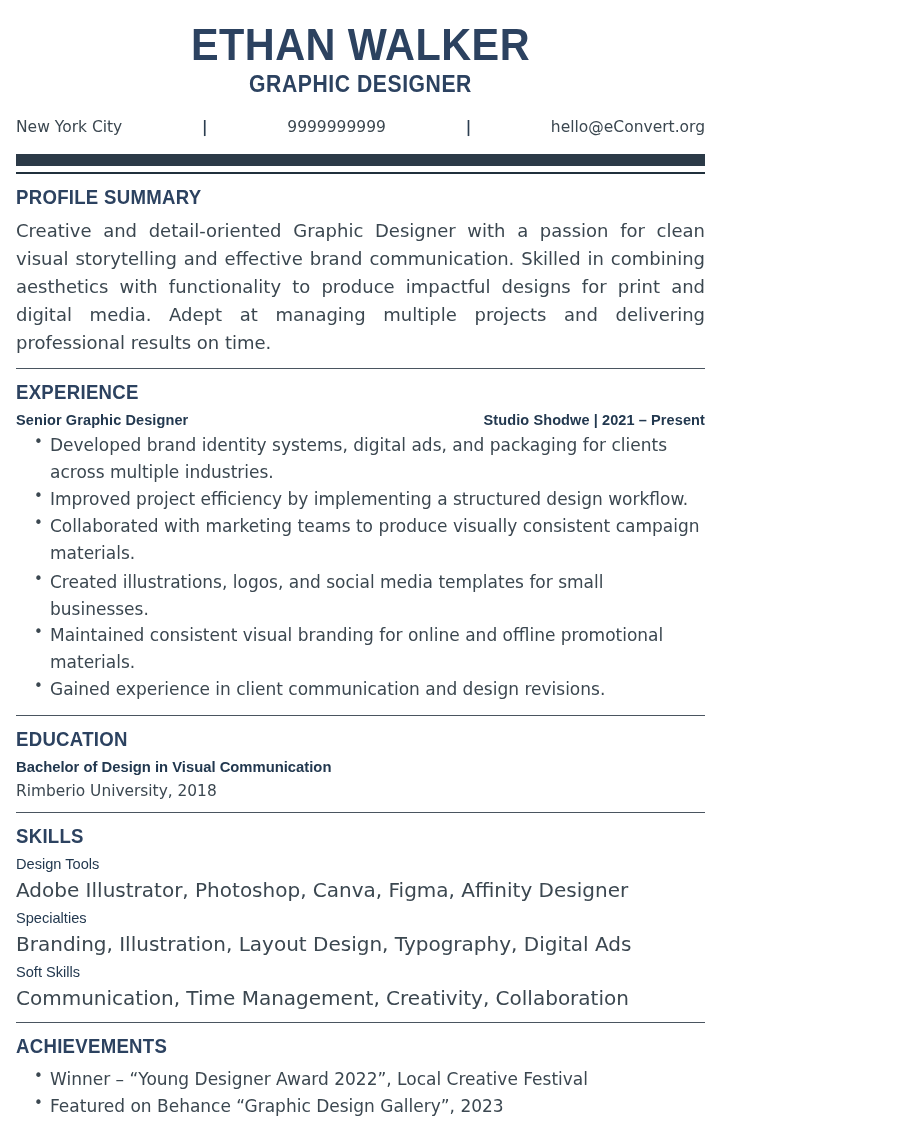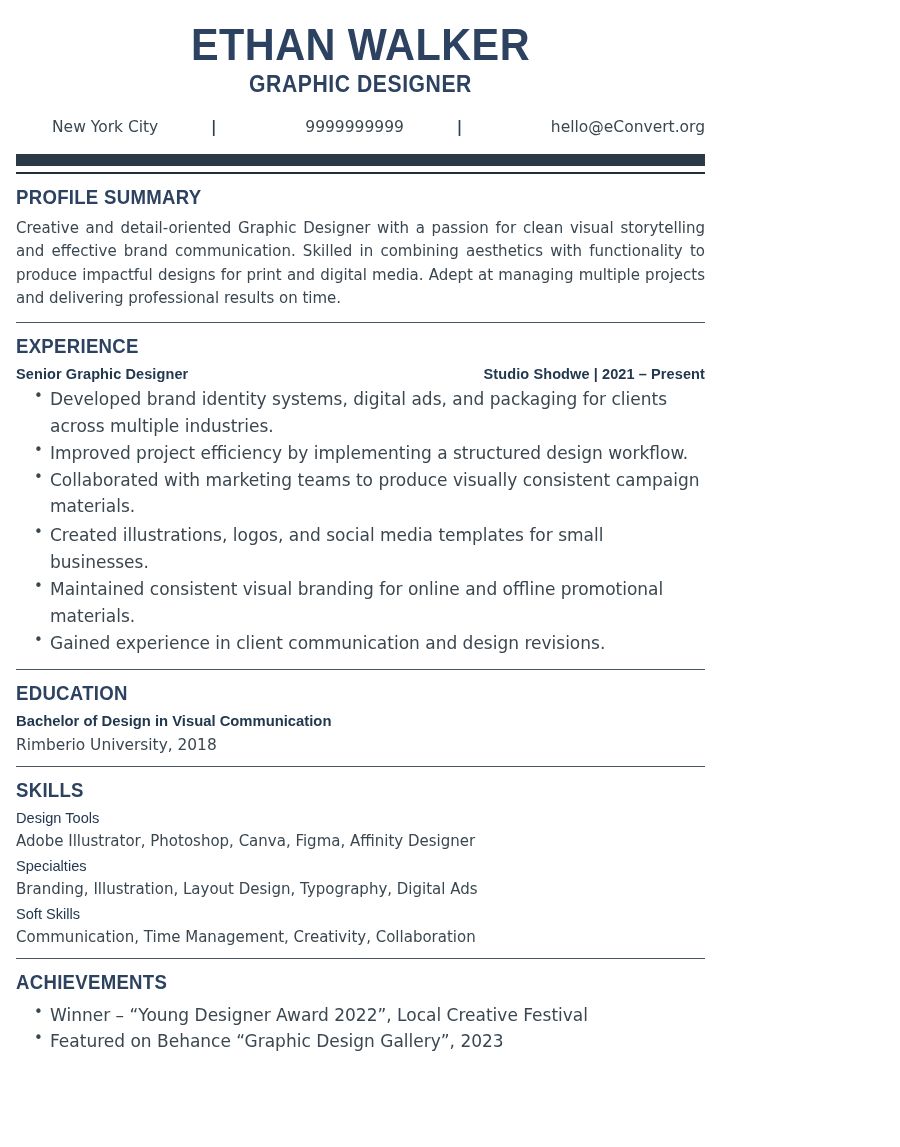--- a/index.html
+++ b/index.html
@@ -51,21 +51,21 @@
   .contact {
     display: flex;
     justify-content: center;
     align-items: baseline;
     gap: 0;
     font-family: "DejaVu Sans", sans-serif;
     font-size: 15.5px;
     color: #3b4750;
     margin-bottom: 18px;
   }
-  .contact-item { white-space: nowrap; margin-left: 36px; }
+  .contact-item { white-space: nowrap; }
   .contact-sep {
     font-weight: 700;
     color: #2c3e50;
     font-size: 15px;
     padding: 0 0;
     width: 170px;
     text-align: center;
     display: inline-block;
   }
 
@@ -94,21 +94,21 @@
     font-weight: 700;
     font-size: 20px;
     letter-spacing: 0.3px;
     color: #2c4260;
     margin: 10px 0 8px 0;
     transform: scaleX(0.93);
     transform-origin: left center;
   }
 
   .summary-text {
-    font-size: 15px;
+    font-size: 18px;
     line-height: 1.55;
     text-align: justify;
     color: #3b4750;
     margin: 0 0 4px 0;
   }
 
   
   .job-head {
     display: flex;
     justify-content: space-between;
@@ -160,21 +160,21 @@
 
   
   .skill-label {
     font-family: "Liberation Sans", sans-serif;
     font-weight: 400;
     font-size: 14.6px;
     color: #22384f;
     margin: 8px 0 6px 0;
   }
   .skill-value {
-    font-size: 15px;
+    font-size: 20px;
     color: #3b4750;
     margin: 0 0 2px 0;
   }
 </style>
 </head>
 <body>
 
 <div class="page">
 
   <div class="header">

